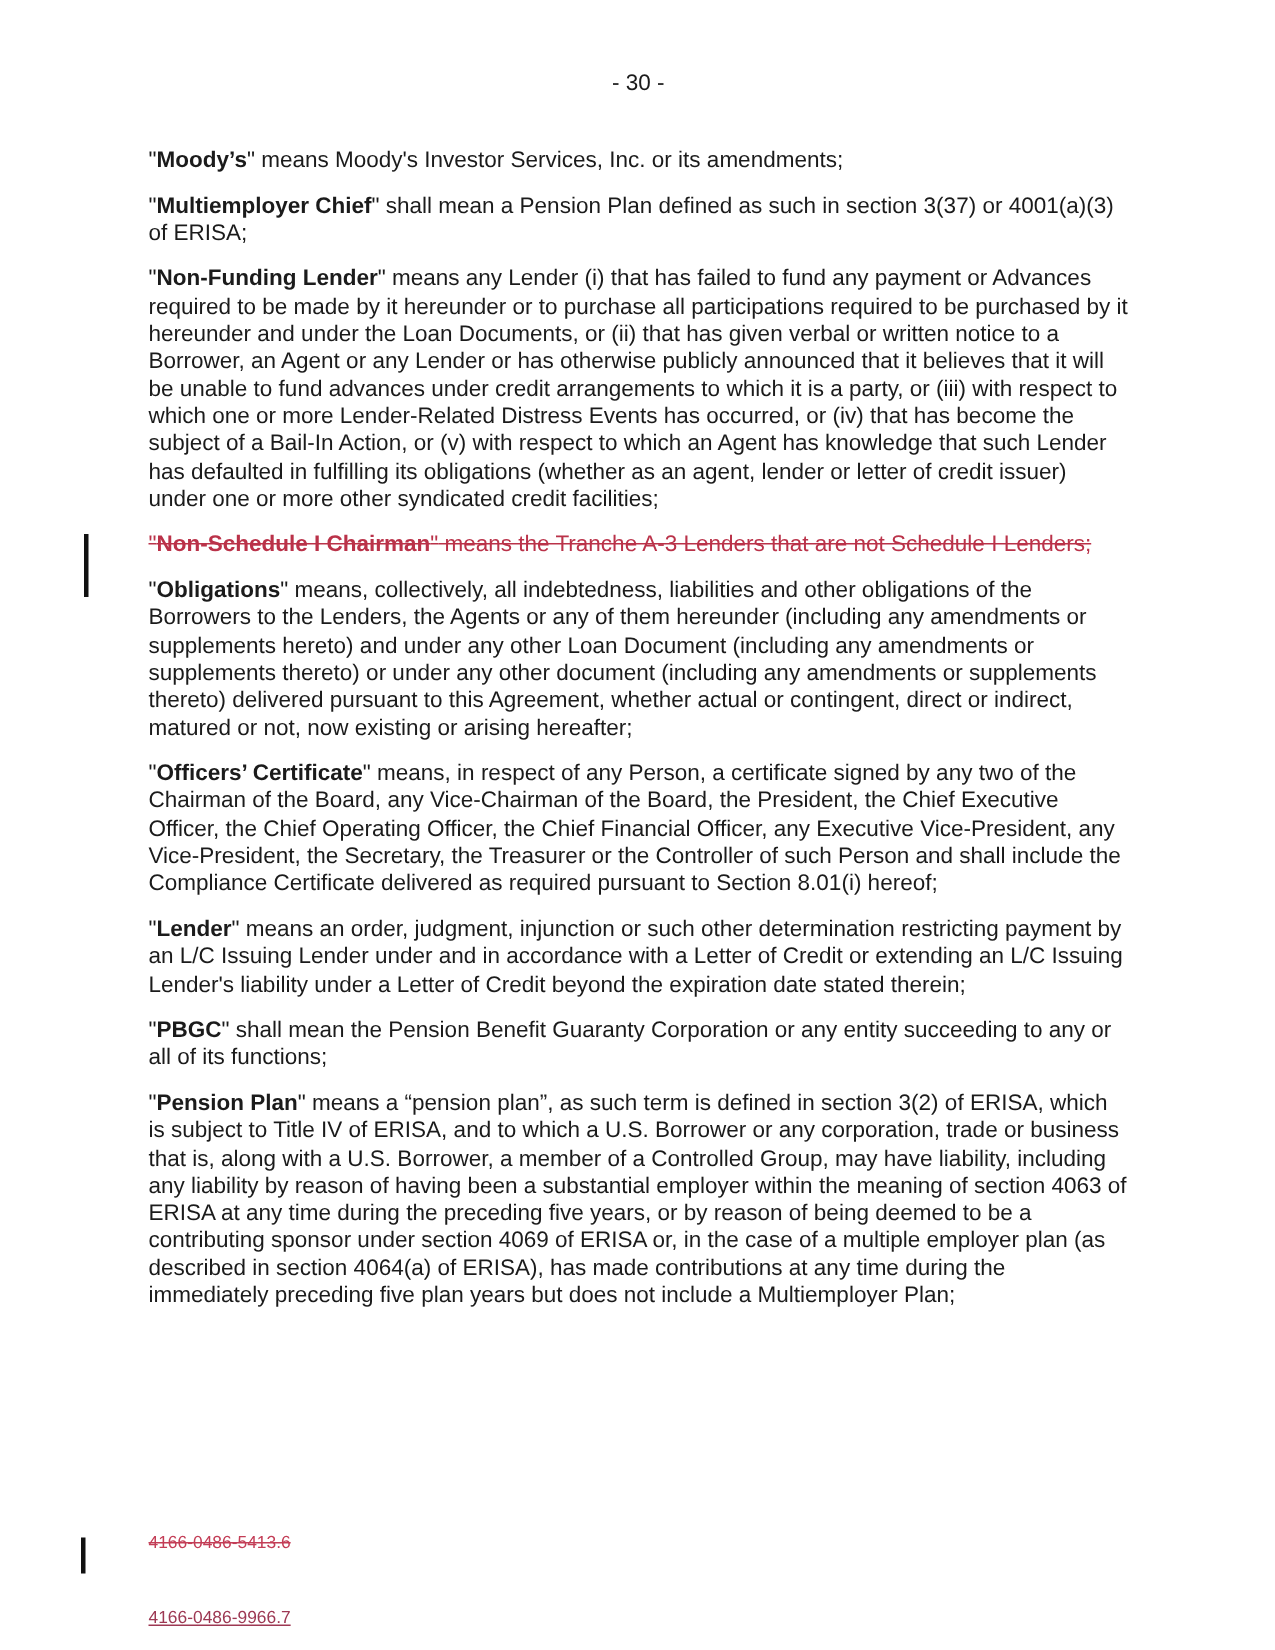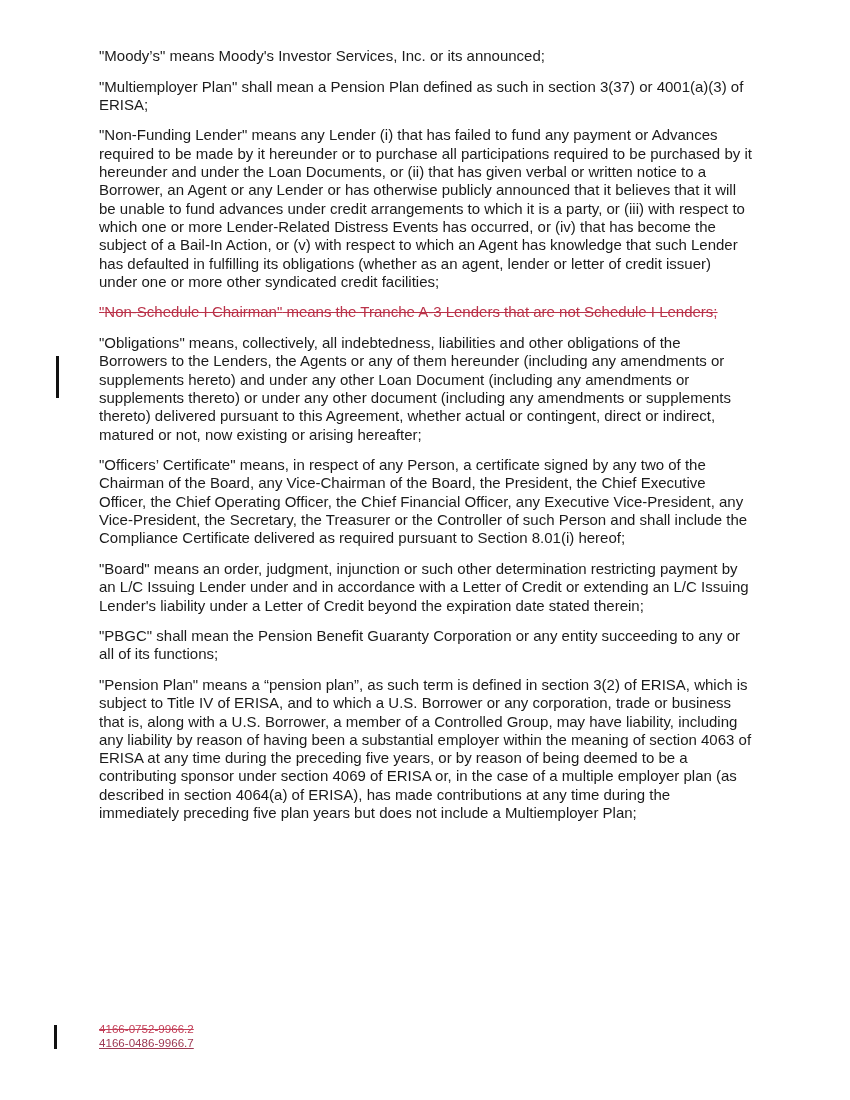--- a/index.html
+++ b/index.html
@@ -7,56 +7,57 @@
     width:850px; height:1100px; background:#ffffff; position:relative;
     font-family:"Liberation Sans", sans-serif; color:var(--body-text, #1b1b1b);
     overflow:hidden;
   }
   .content { position:absolute; left:99px; top:47px; width:653px; }
   .pageno {
     font-size:15px; line-height:18px; text-align:center;
     margin:0 0 33px 0;
   }
   .para { font-size:15px; line-height:18.3px; margin:0 0 12.3px 0; }
-  .term { font-weight:normal; }
+  .term { font-weight:bold; }
   .struck {
     color:var(--deleted-text, #ba3249);
     text-decoration:line-through;
     text-decoration-thickness:1.2px;
   }
   .change-bar { position:absolute; width:2.5px; background:var(--change-bar, #111); }
   .bar-mid { left:56px; top:356px; height:42px; }
   .bar-foot { left:54px; top:1025px; height:24px; }
   .footer { position:absolute; left:99px; top:1022px; font-size:11.6px; line-height:13.5px; }
   .doc-old { color:var(--footer-old, #c33d56); text-decoration:line-through; text-decoration-thickness:1px; }
-  .doc-new { color:var(--footer-new, #9d3853); text-decoration:underline; text-decoration-thickness:1px; }
+  .doc-new { color:var(--footer-new, #9d3853); text-decoration:underline; text-decoration-thickness:1px;margin-top:36px; }
 </style>
 </head>
 <body>
 
 <div class="content">
+  <p class="pageno">- 30 -</p>
 
-  <p class="para"><span>"</span><span class="term">Moody’s</span><span>"</span><span> means Moody's Investor Services, Inc. or its announced;</span></p>
+  <p class="para"><span>"</span><span class="term">Moody’s</span><span>"</span><span> means Moody's Investor Services, Inc. or its amendments;</span></p>
 
-  <p class="para"><span>"</span><span class="term">Multiemployer Plan</span><span>"</span><span> shall mean a Pension Plan defined as such in section 3(37) or 4001(a)(3) of ERISA;</span></p>
+  <p class="para"><span>"</span><span class="term">Multiemployer Chief</span><span>"</span><span> shall mean a Pension Plan defined as such in section 3(37) or 4001(a)(3) of ERISA;</span></p>
 
   <p class="para"><span>"</span><span class="term">Non-Funding Lender</span><span>"</span><span> means any Lender (i) that has failed to fund any payment or Advances required to be made by it hereunder or to purchase all participations required to be purchased by it hereunder and under the Loan Documents, or (ii) that has given verbal or written notice to a Borrower, an Agent or any Lender or has otherwise publicly announced that it believes that it will be unable to fund advances under credit arrangements to which it is a party, or (iii) with respect to which one or more Lender-Related Distress Events has occurred, or (iv) that has become the subject of a Bail-In Action, or (v) with respect to which an Agent has knowledge that such Lender has defaulted in fulfilling its obligations (whether as an agent, lender or letter of credit issuer) under one or more other syndicated credit facilities;</span></p>
 
   <p class="para struck"><span>"</span><span class="term">Non-Schedule I Chairman</span><span>"</span><span> means the Tranche A-3 Lenders that are not Schedule I Lenders;</span></p>
 
   <p class="para"><span>"</span><span class="term">Obligations</span><span>"</span><span> means, collectively, all indebtedness, liabilities and other obligations of the Borrowers to the Lenders, the Agents or any of them hereunder (including any amendments or supplements hereto) and under any other Loan Document (including any amendments or supplements thereto) or under any other document (including any amendments or supplements thereto) delivered pursuant to this Agreement, whether actual or contingent, direct or indirect, matured or not, now existing or arising hereafter;</span></p>
 
   <p class="para"><span>"</span><span class="term">Officers’ Certificate</span><span>"</span><span> means, in respect of any Person, a certificate signed by any two of the Chairman of the Board, any Vice-Chairman of the Board, the President, the Chief Executive Officer, the Chief Operating Officer, the Chief Financial Officer, any Executive Vice-President, any Vice-President, the Secretary, the Treasurer or the Controller of such Person and shall include the Compliance Certificate delivered as required pursuant to Section 8.01(i) hereof;</span></p>
 
-  <p class="para"><span>"</span><span class="term">Board</span><span>"</span><span> means an order, judgment, injunction or such other determination restricting payment by an L/C Issuing Lender under and in accordance with a Letter of Credit or extending an L/C Issuing Lender's liability under a Letter of Credit beyond the expiration date stated therein;</span></p>
+  <p class="para"><span>"</span><span class="term">Lender</span><span>"</span><span> means an order, judgment, injunction or such other determination restricting payment by an L/C Issuing Lender under and in accordance with a Letter of Credit or extending an L/C Issuing Lender's liability under a Letter of Credit beyond the expiration date stated therein;</span></p>
 
   <p class="para"><span>"</span><span class="term">PBGC</span><span>"</span><span> shall mean the Pension Benefit Guaranty Corporation or any entity succeeding to any or all of its functions;</span></p>
 
   <p class="para"><span>"</span><span class="term">Pension Plan</span><span>"</span><span> means a “pension plan”, as such term is defined in section 3(2) of ERISA, which is subject to Title IV of ERISA, and to which a U.S. Borrower or any corporation, trade or business that is, along with a U.S. Borrower, a member of a Controlled Group, may have liability, including any liability by reason of having been a substantial employer within the meaning of section 4063 of ERISA at any time during the preceding five years, or by reason of being deemed to be a contributing sponsor under section 4069 of ERISA or, in the case of a multiple employer plan (as described in section 4064(a) of ERISA), has made contributions at any time during the immediately preceding five plan years but does not include a Multiemployer Plan;</span></p>
 </div>
 
 <div class="change-bar bar-mid"></div>
 <div class="change-bar bar-foot"></div>
 
 <div class="footer">
-  <div class="doc-old">4166-0752-9966.2</div>
+  <div class="doc-old">4166-0486-5413.6</div>
   <div class="doc-new">4166-0486-9966.7</div>
 </div>
 
 </body></html>

